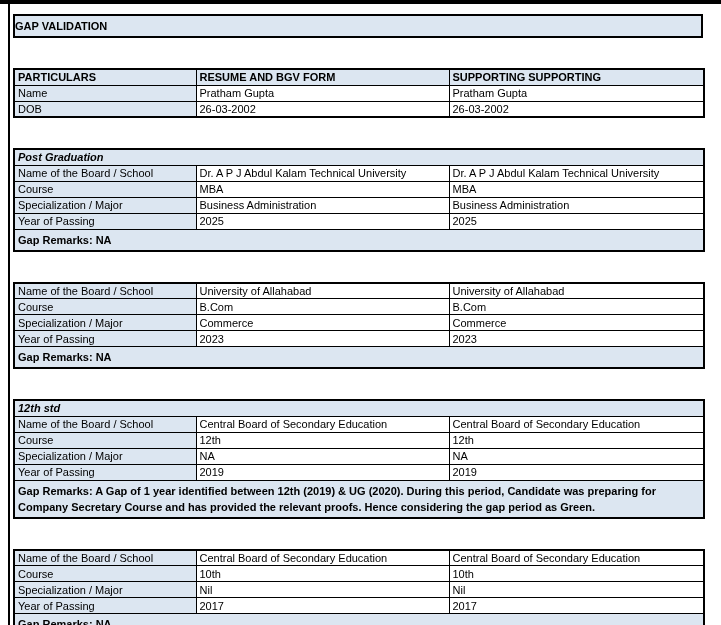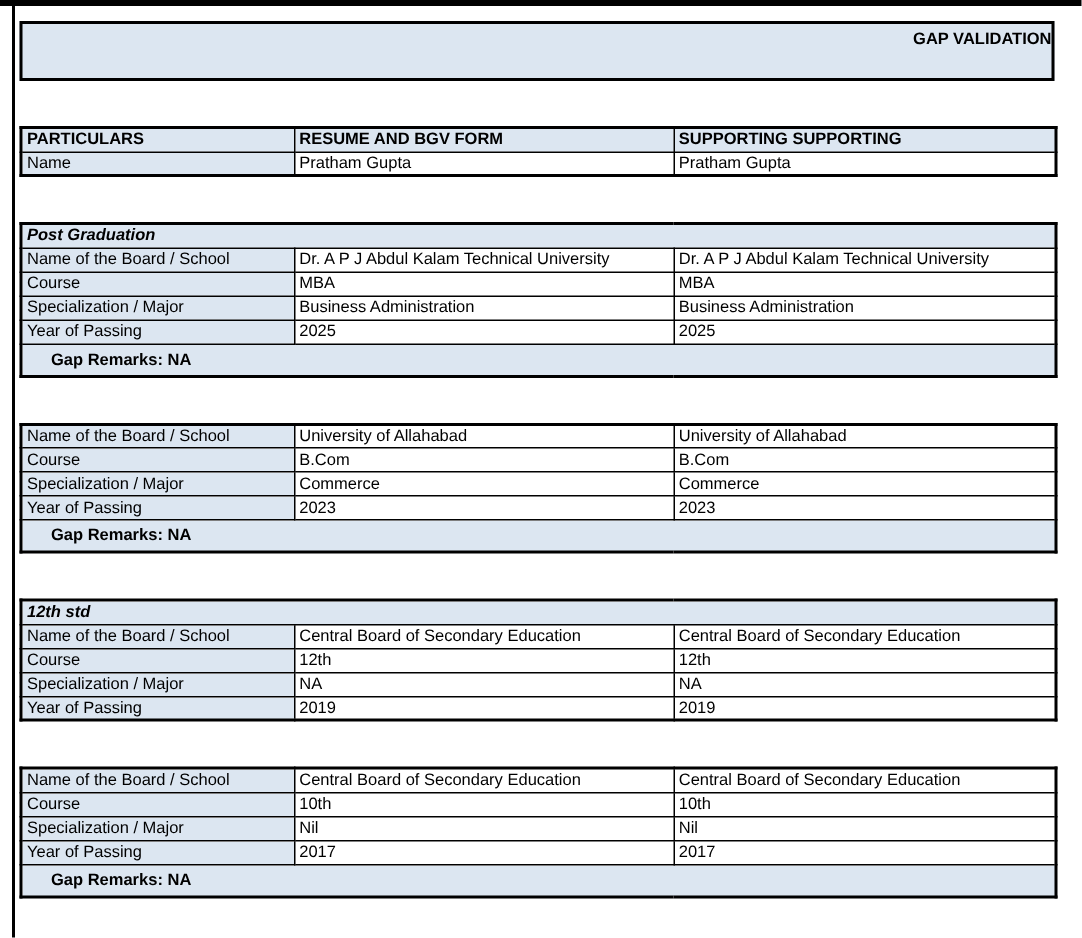--- a/index.html
+++ b/index.html
@@ -21,26 +21,26 @@
     position:absolute;left:0;top:0;width:721px;height:4px;background:var(--border);
   }
   .frame-left{
     position:absolute;left:8px;top:0;width:2px;height:625px;background:var(--border);
   }
   .content{
     position:absolute;left:13px;top:0;width:690px;
   }
   .title-box{
     margin-top:14px;
-    height:40px;
+    height:24px;
     border:2px solid var(--border);
     background:var(--cell-fill);
     font-weight:bold;
     font-size:11px;
-    text-align:right;
+    text-align:left;
     line-height:20px;
   }
   table.tbl{
     margin-top:30px;
     width:690px;
     border-collapse:collapse;
     border:2px solid var(--border);
     table-layout:fixed;
     font-size:11px;
   }
@@ -58,21 +58,21 @@
     font-weight:normal;
   }
   .tbl th{background:var(--cell-fill);font-weight:bold;}
   .tbl td.lbl{background:var(--cell-fill);}
   .tbl td.sect{background:var(--cell-fill);font-weight:bold;font-style:italic;}
   .tbl td.remarks{
     background:var(--cell-fill);
     font-weight:bold;
     white-space:normal;
     line-height:16px;
-    padding:2px 19px;
+    padding:2px 3px;
     height:auto;
   }
 </style>
 </head>
 <body>
 
 <div class="frame-top"></div>
 <div class="frame-left"></div>
 
 <div class="content">
@@ -89,20 +89,25 @@
       <tr>
         <th>PARTICULARS</th>
         <th>RESUME AND BGV FORM</th>
         <th>SUPPORTING SUPPORTING</th>
       </tr>
       <tr>
         <td class="lbl">Name</td>
         <td class="val">Pratham Gupta</td>
         <td class="val">Pratham Gupta</td>
       </tr>
+      <tr>
+        <td class="lbl">DOB</td>
+        <td class="val">26-03-2002</td>
+        <td class="val">26-03-2002</td>
+      </tr>
     </tbody>
   </table>
 
   <table class="tbl">
     <colgroup>
         <col class="w1">
         <col class="w2">
         <col class="w3">
       </colgroup>
     <tbody>
@@ -191,20 +196,23 @@
       <tr>
         <td class="lbl">Specialization / Major</td>
         <td class="val">NA</td>
         <td class="val">NA</td>
       </tr>
       <tr>
         <td class="lbl">Year of Passing</td>
         <td class="val">2019</td>
         <td class="val">2019</td>
       </tr>
+      <tr>
+        <td class="remarks" colspan="3">Gap Remarks: A Gap of 1 year identified between 12th (2019) &amp; UG (2020). During this period, Candidate was preparing for Company Secretary Course and has provided the relevant proofs. Hence considering the gap period as Green.</td>
+      </tr>
     </tbody>
   </table>
 
   <table class="tbl">
     <colgroup>
         <col class="w1">
         <col class="w2">
         <col class="w3">
       </colgroup>
     <tbody>

